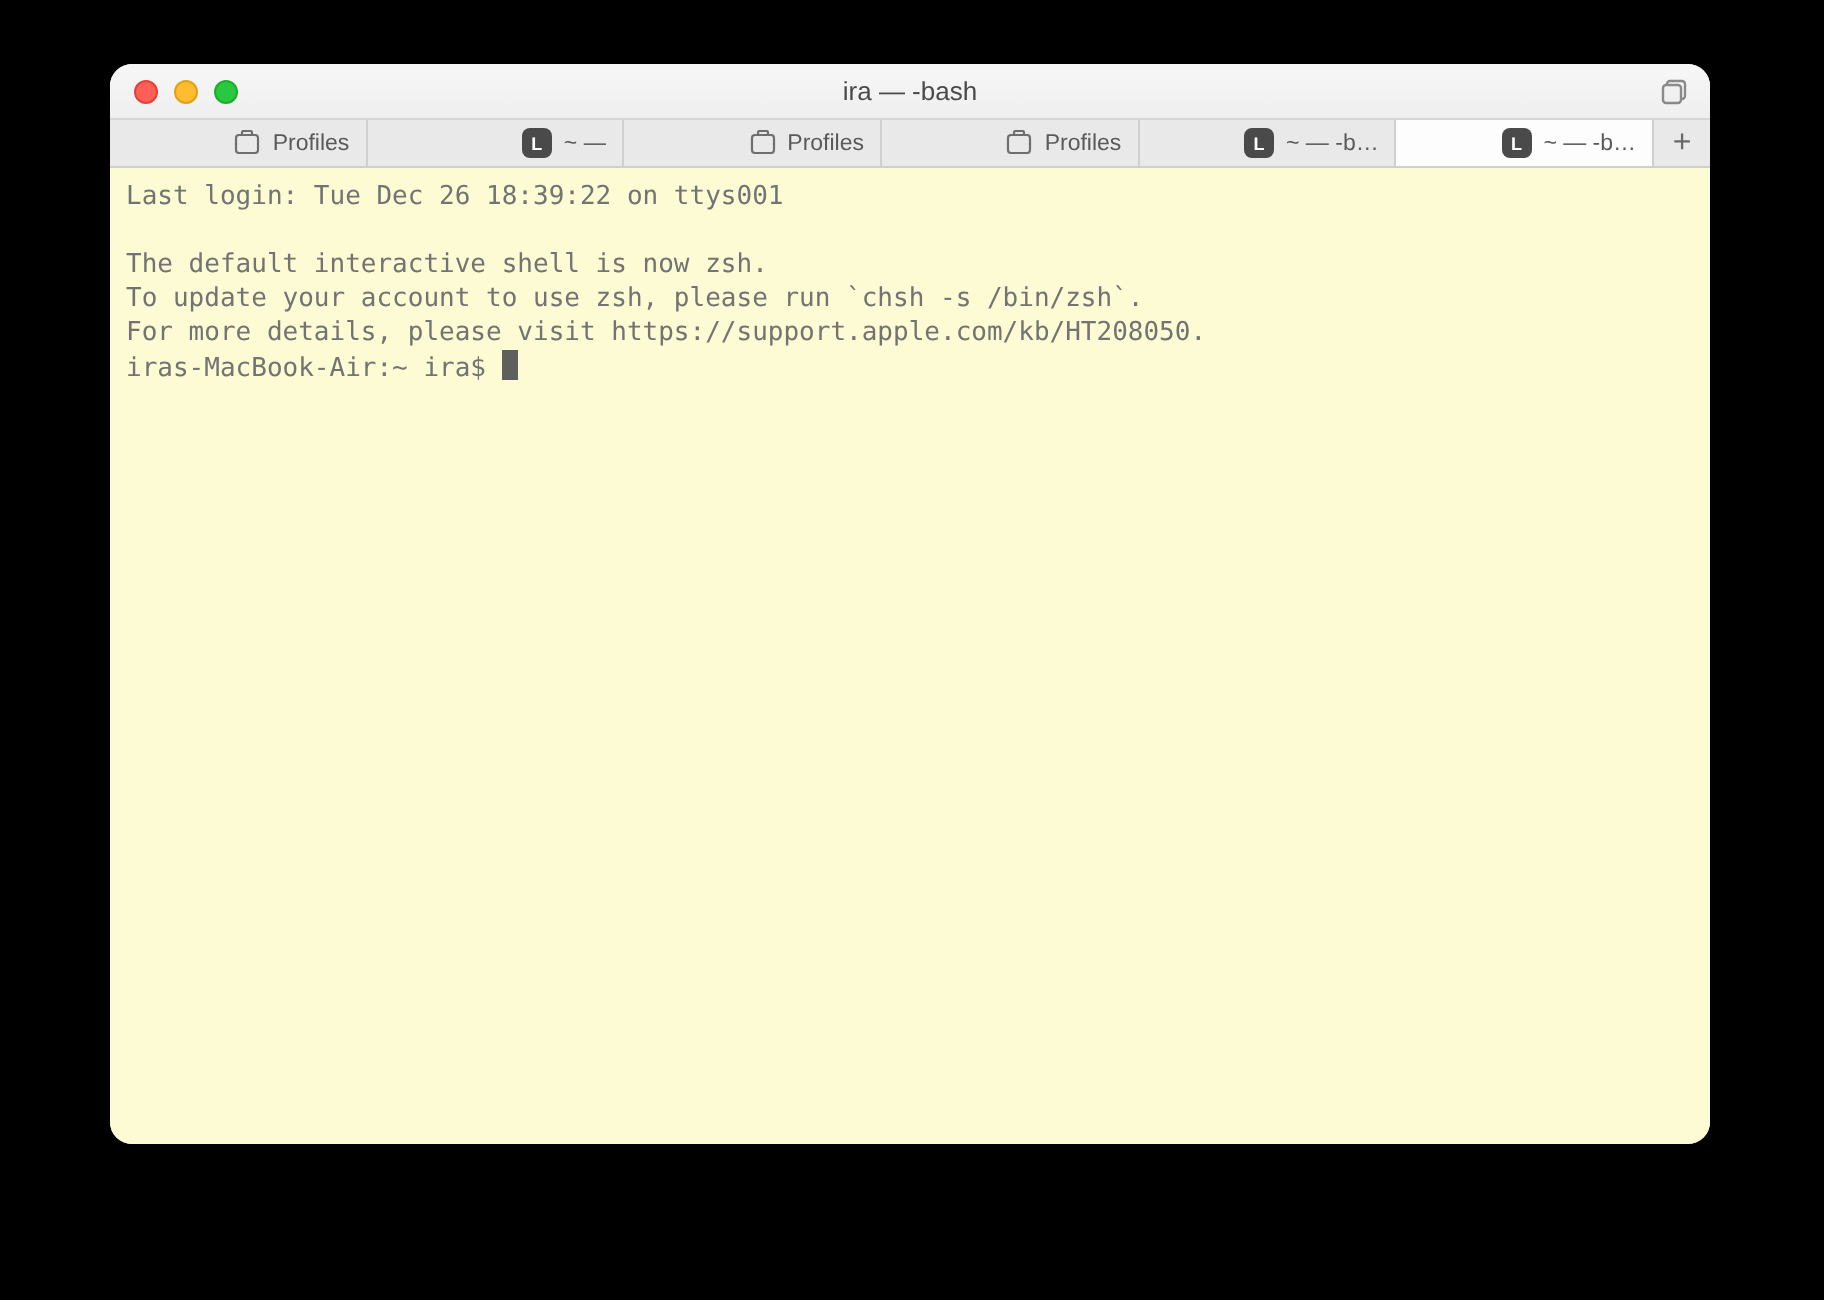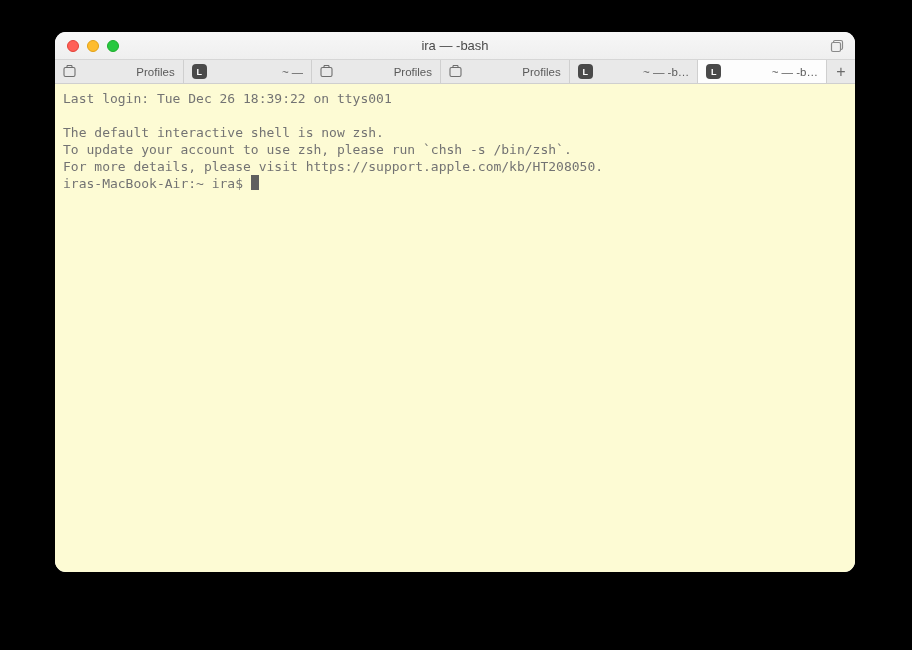--- a/index.html
+++ b/index.html
@@ -70,21 +70,21 @@
     display: flex;
     background: #e9e9e9;
     border-bottom: 1px solid #cfcfcf;
     flex: 0 0 auto;
   }
   .tab {
     flex: 1 1 0;
     min-width: 0;
     display: flex;
     align-items: center;
-    justify-content: space-between;
+    justify-content: flex-end;
     gap: 6px;
     font-size: 11.5px;
     color: #5a5a5a;
     border-right: 1px solid #cfcfcf;
     background: #e9e9e9;
     padding: 0 8px;
     overflow: hidden;
     white-space: nowrap;
     cursor: default;
   }

